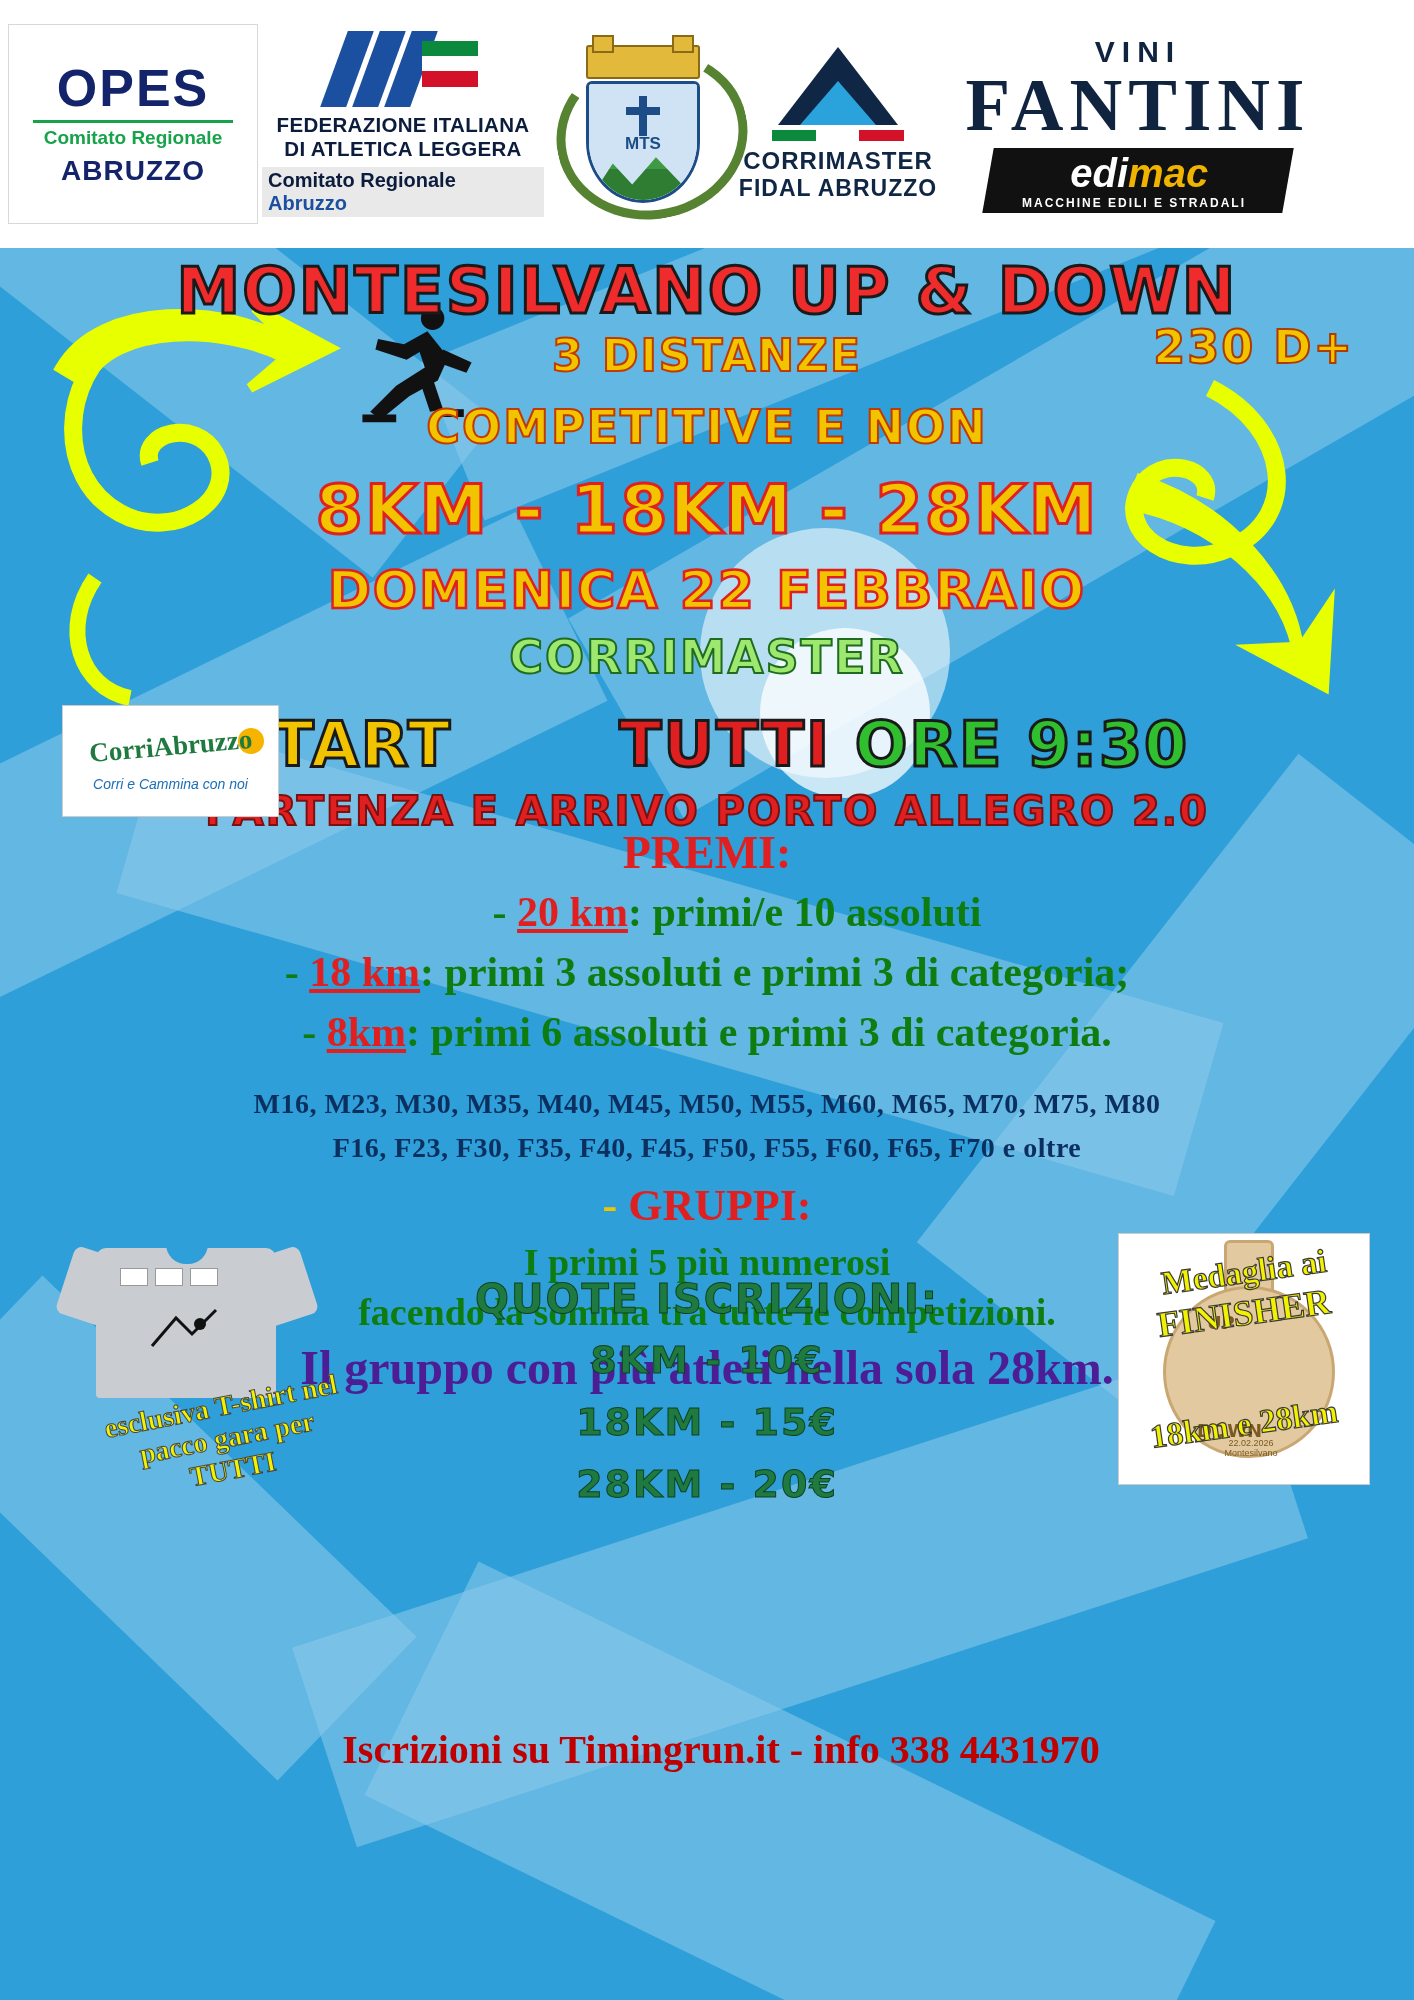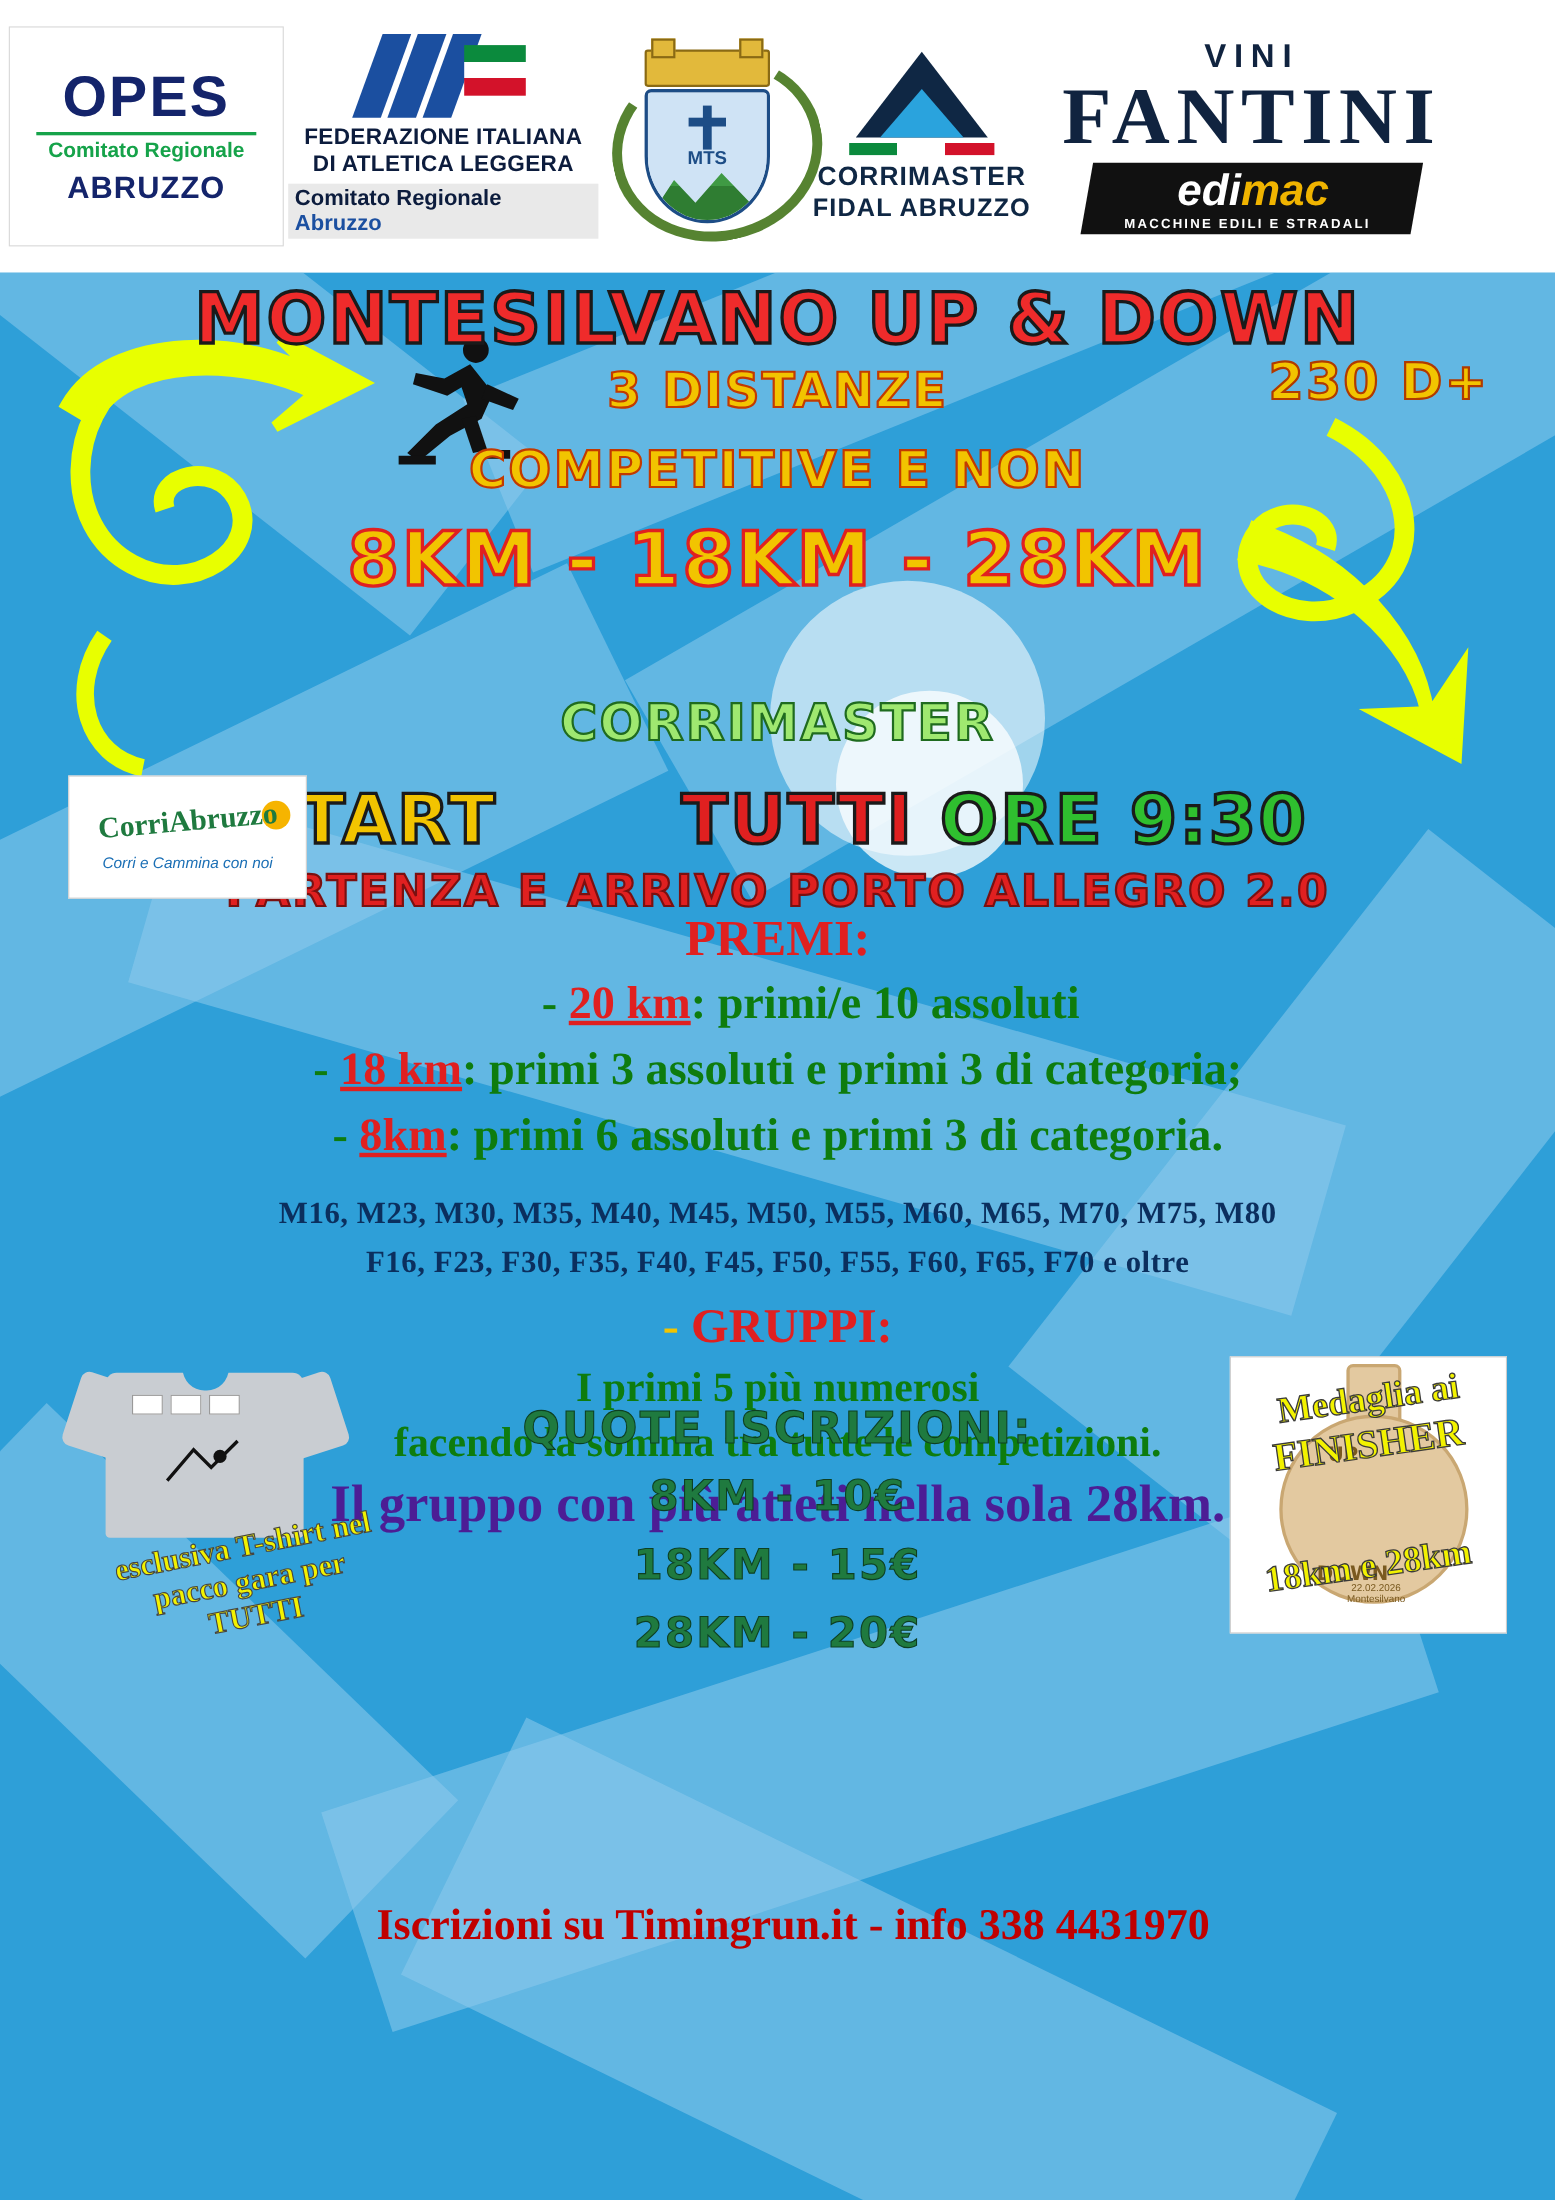--- a/index.html
+++ b/index.html
@@ -239,20 +239,21 @@
     </g>
   </svg>
 
   <div class="content">
 
     <div class="line tech title" style="top:6px;">MONTESILVANO UP &amp; DOWN</div>
     <div class="tech dplus" style="position:absolute;right:60px;top:72px;">230 D+</div>
     <div class="line tech sub1" style="top:82px;">3 DISTANZE</div>
     <div class="line tech sub2" style="top:152px;">COMPETITIVE E NON</div>
     <div class="line tech dist" style="top:222px;">8KM  -  18KM - 28KM</div>
+    <div class="line tech date" style="top:312px;">DOMENICA 22 FEBBRAIO</div>
     <div class="line tech city" style="top:382px;">CORRIMASTER</div>
 
     <div class="line tech start" style="top:460px;">
       <span class="s1">START</span>
       <span style="display:inline-block;width:120px;"></span>
       <span class="s2">TUTTI</span>
       <span class="s3">ORE 9:30</span>
     </div>
 
     <div class="line tech partenza" style="top:540px;">PARTENZA E ARRIVO PORTO ALLEGRO 2.0</div>

